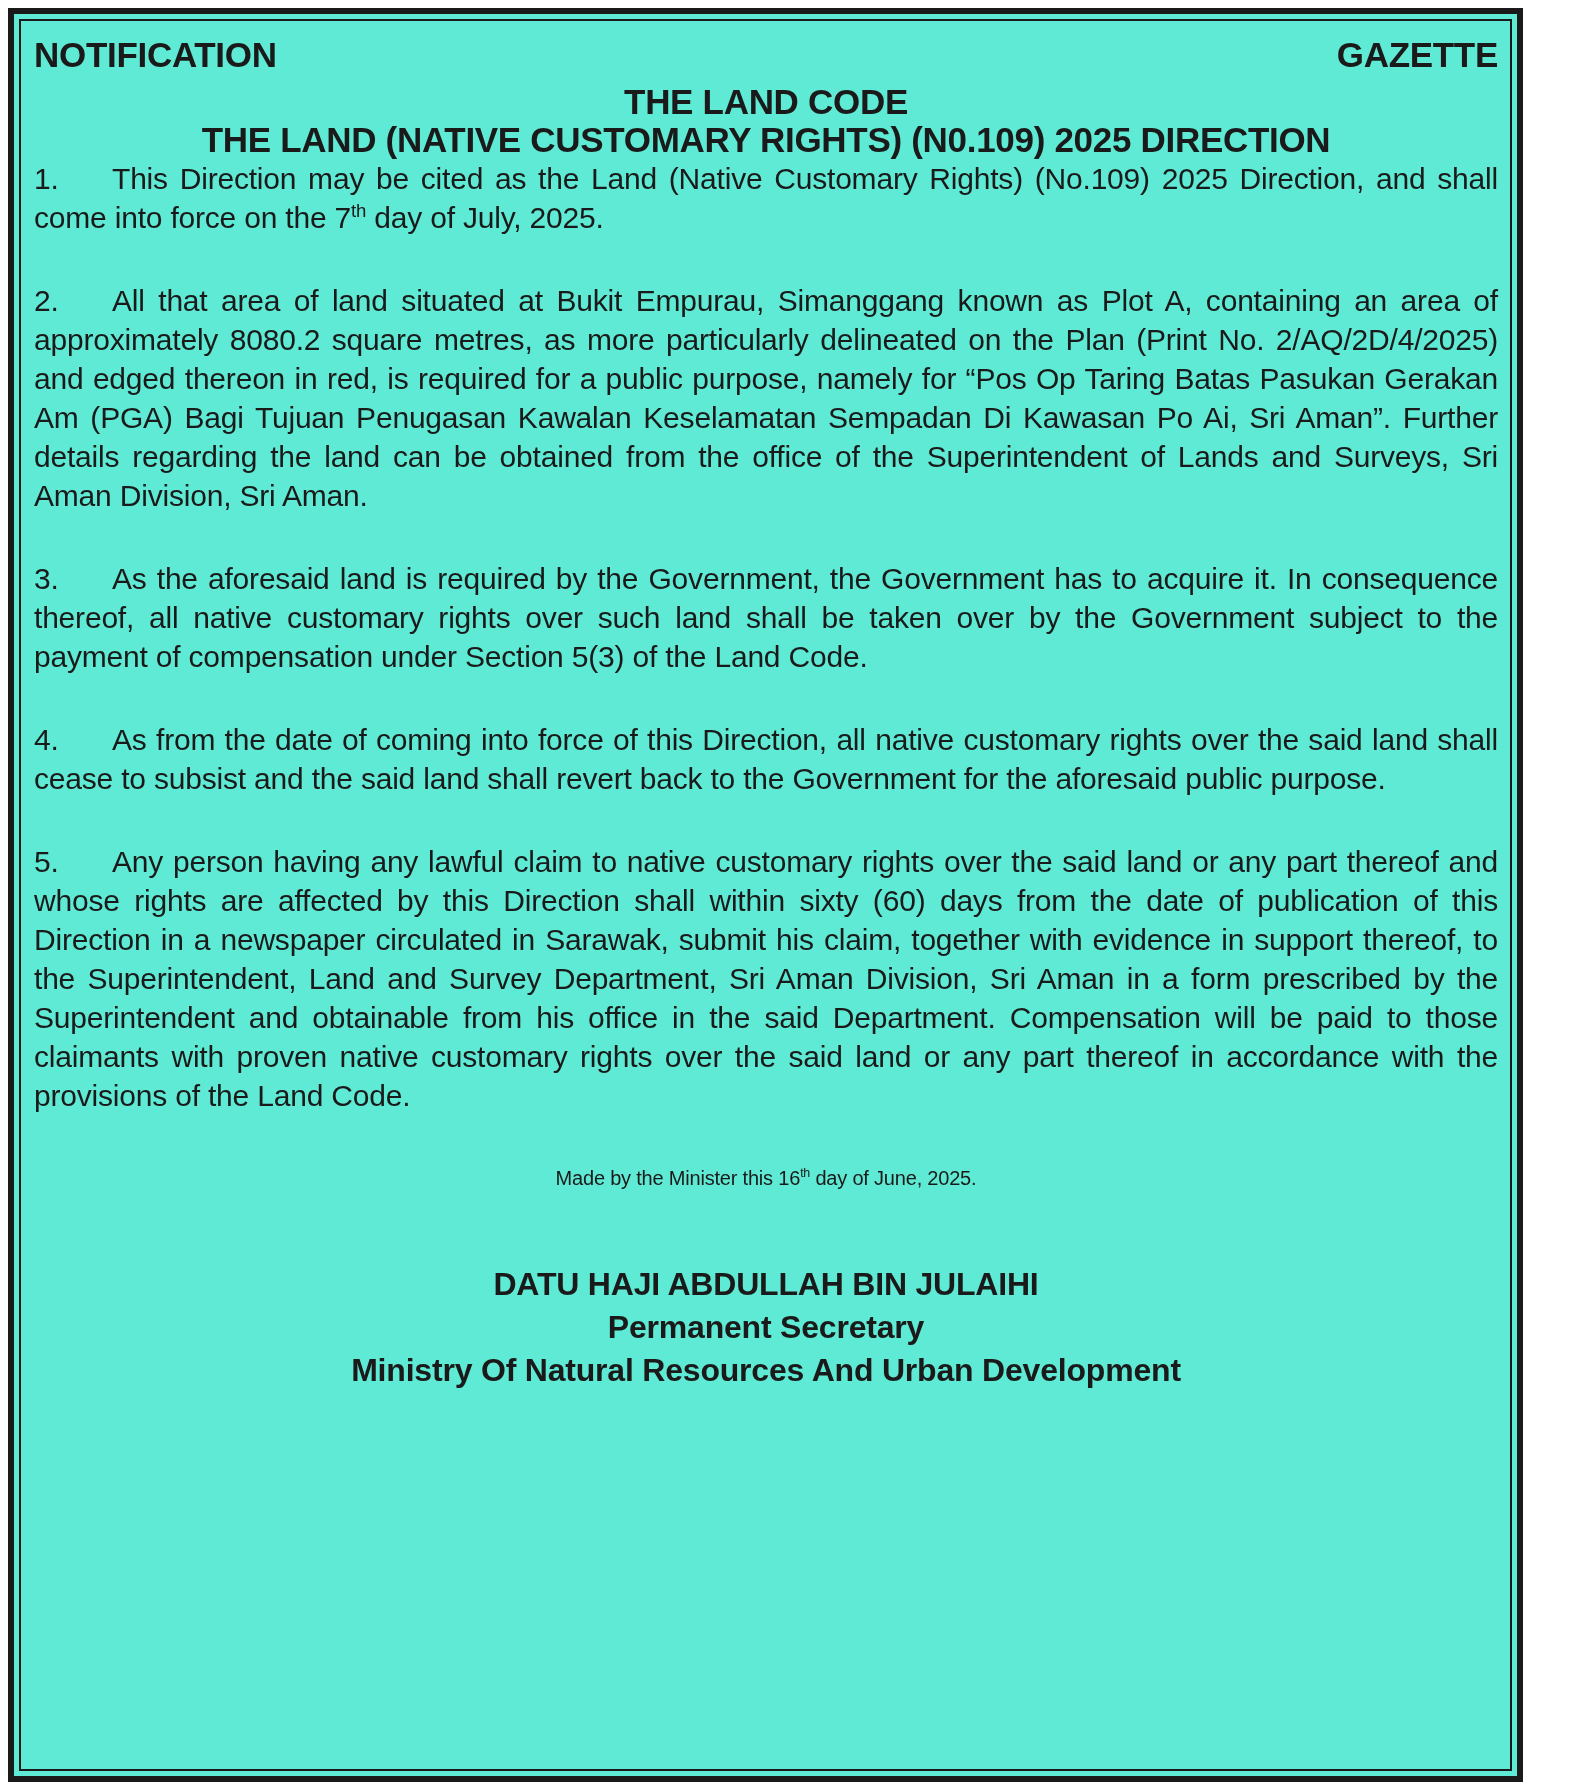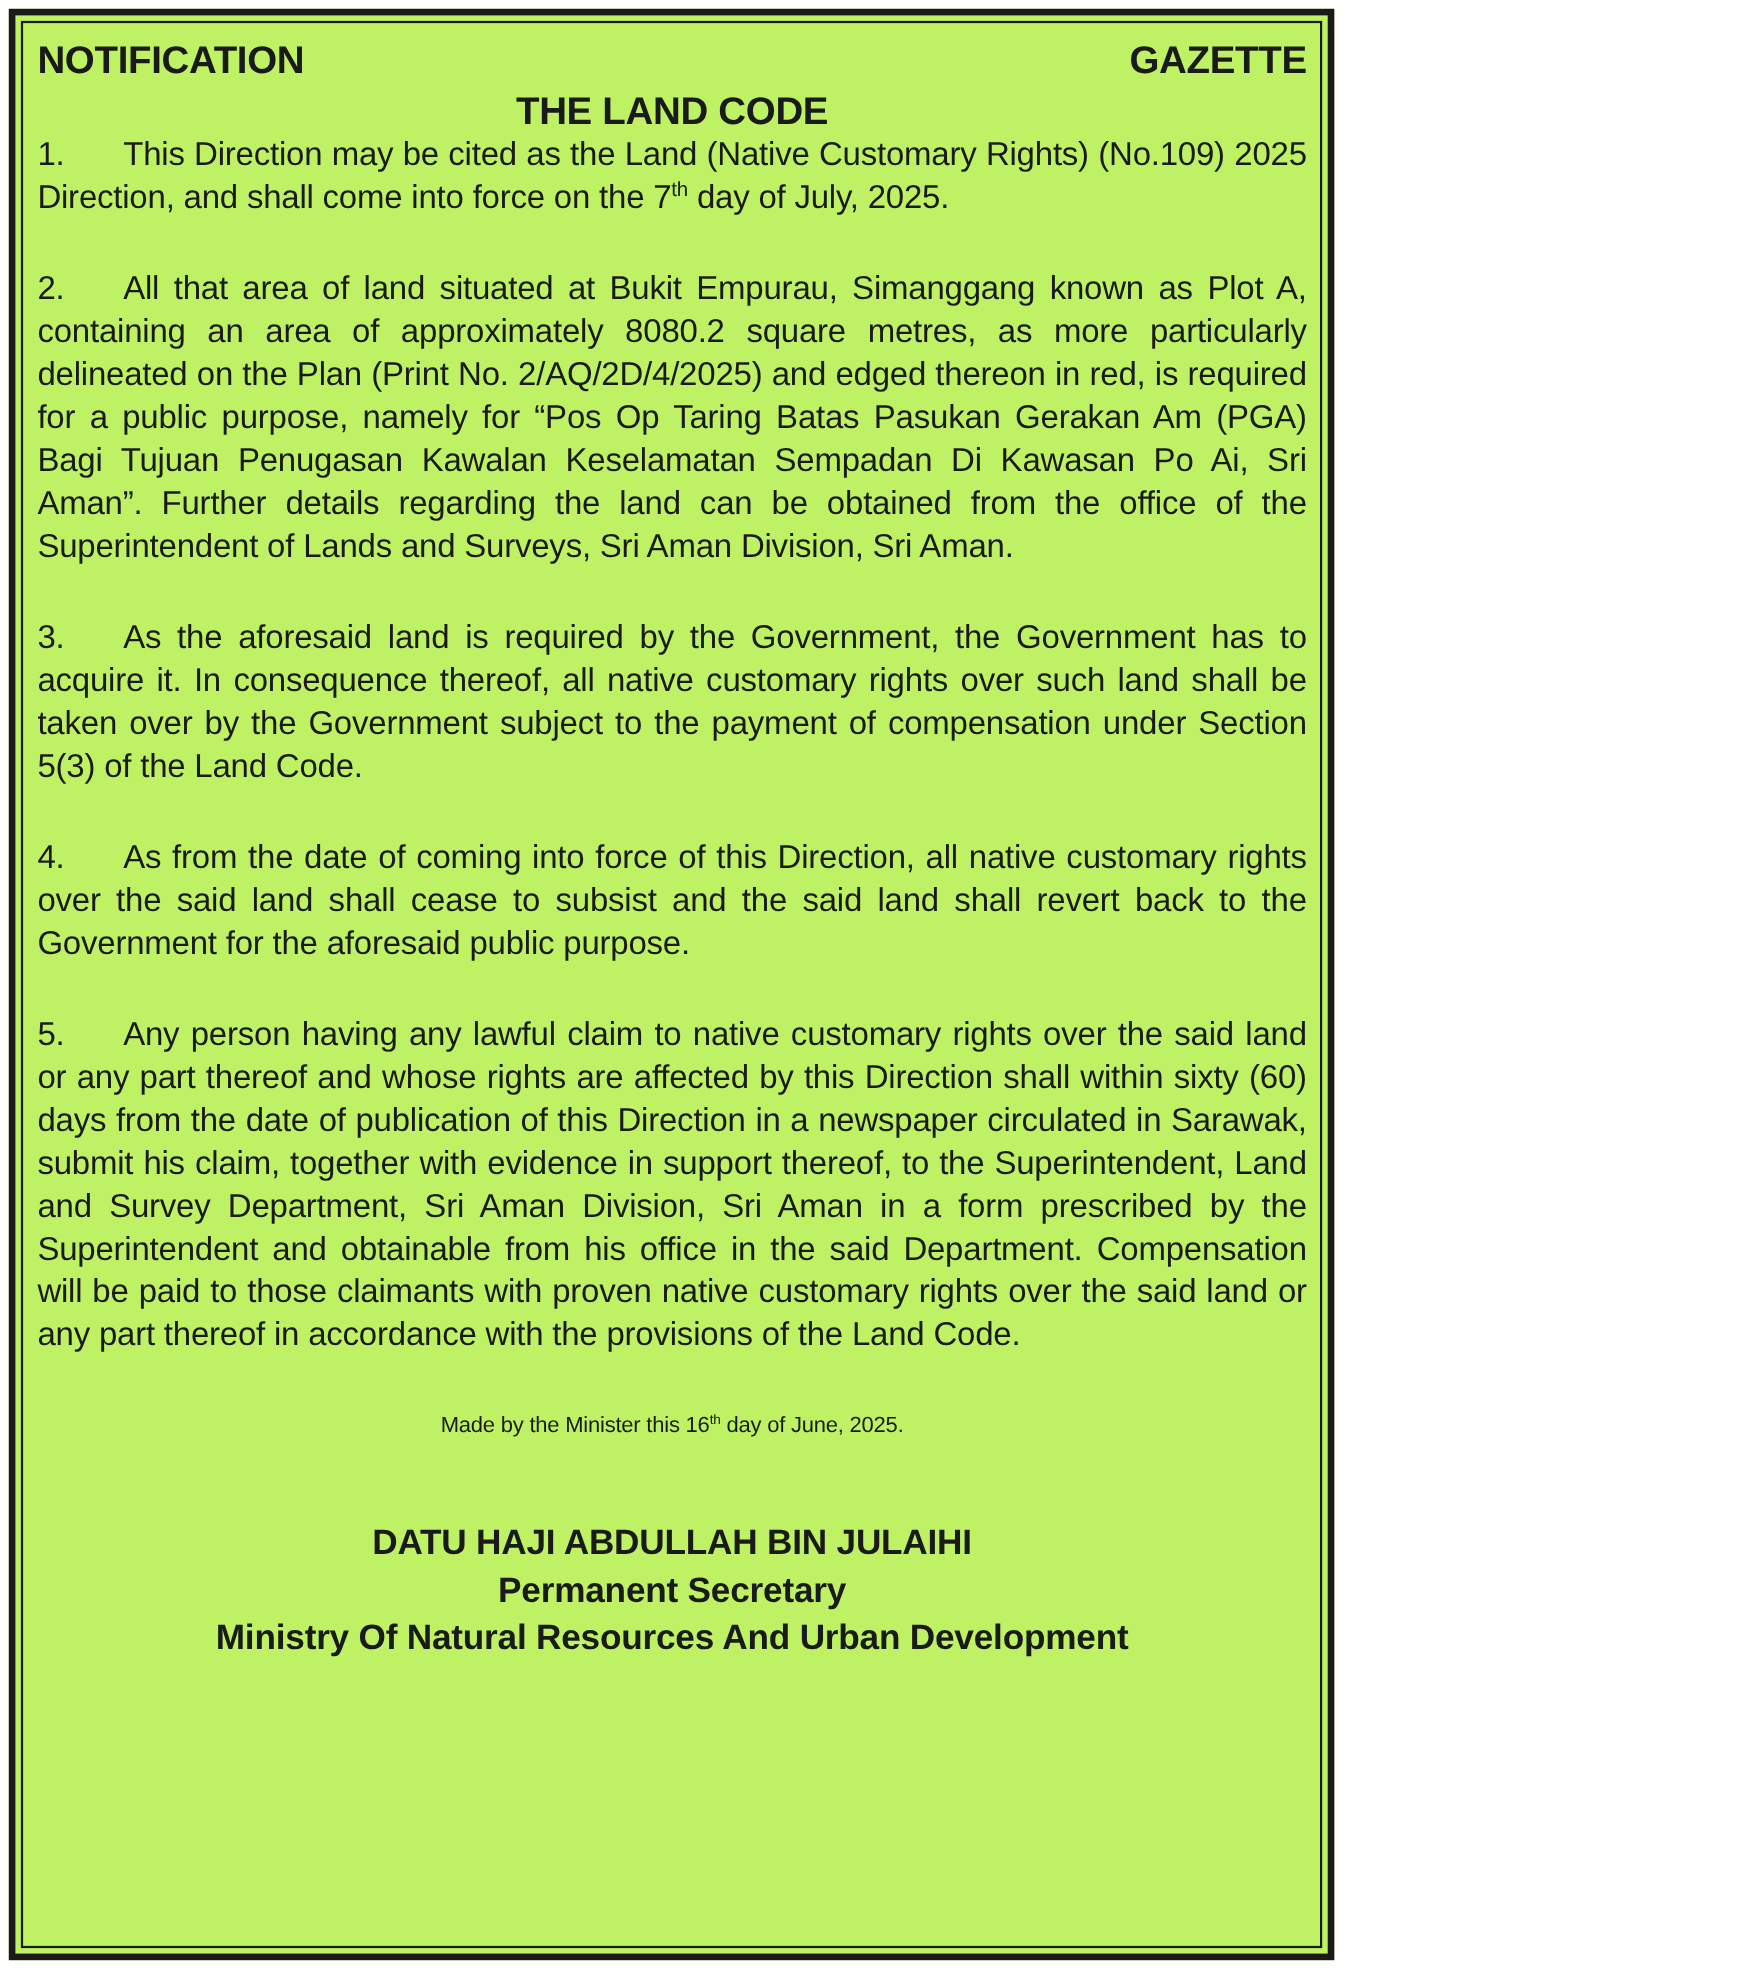--- a/index.html
+++ b/index.html
@@ -12,24 +12,24 @@
     width: 1589px;
     height: 1790px;
     position: relative;
     font-family: "Liberation Sans", "DejaVu Sans", sans-serif;
     color: #1a1a1a;
   }
   .sheet {
     position: absolute;
     left: 8px;
     top: 8px;
-    width: 1205px;
+    width: 1515px;
     height: 1774px;
     border: 6px solid #1a1a1a;
-    background: #bef264;
+    background: #5eead4;
   }
   .inner-frame {
     position: absolute;
     left: 5px;
     top: 5px;
     right: 5px;
     bottom: 5px;
     border: 2px solid #1a1a1a;
     padding: 14px 12px 0 13px;
     overflow: hidden;
@@ -100,20 +100,21 @@
 
 <div class="sheet">
   <div class="inner-frame">
 
     <div class="masthead-row">
       <span>NOTIFICATION</span>
       <span>GAZETTE</span>
     </div>
 
     <div class="title-line title-1">THE LAND CODE</div>
+    <div class="title-line">THE LAND (NATIVE CUSTOMARY RIGHTS) (N0.109) 2025 DIRECTION</div>
 
 
     <p class="clause"><span class="num">1.</span><span>This Direction may be cited as the Land (Native Customary Rights) (No.109) 2025 Direction, and shall come into force on the 7</span><sup>th</sup><span> day of July, 2025.</span></p>
 
     <p class="clause"><span class="num">2.</span><span>All that area of land situated at Bukit Empurau, Simanggang known as Plot A, containing an area of approximately 8080.2 square metres, as more particularly delineated on the Plan (Print No. 2/AQ/2D/4/2025) and edged thereon in red, is required for a public purpose, namely for “Pos Op Taring Batas Pasukan Gerakan Am (PGA) Bagi Tujuan Penugasan Kawalan Keselamatan Sempadan Di Kawasan Po Ai, Sri Aman”. Further details regarding the land can be obtained from the office of the Superintendent of Lands and Surveys, Sri Aman Division, Sri Aman.</span></p>
 
     <p class="clause"><span class="num">3.</span><span>As the aforesaid land is required by the Government, the Government has to acquire it. In consequence thereof, all native customary rights over such land shall be taken over by the Government subject to the payment of compensation under Section 5(3) of the Land Code.</span></p>
 
     <p class="clause"><span class="num">4.</span><span>As from the date of coming into force of this Direction, all native customary rights over the said land shall cease to subsist and the said land shall revert back to the Government for the aforesaid public purpose.</span></p>
 

